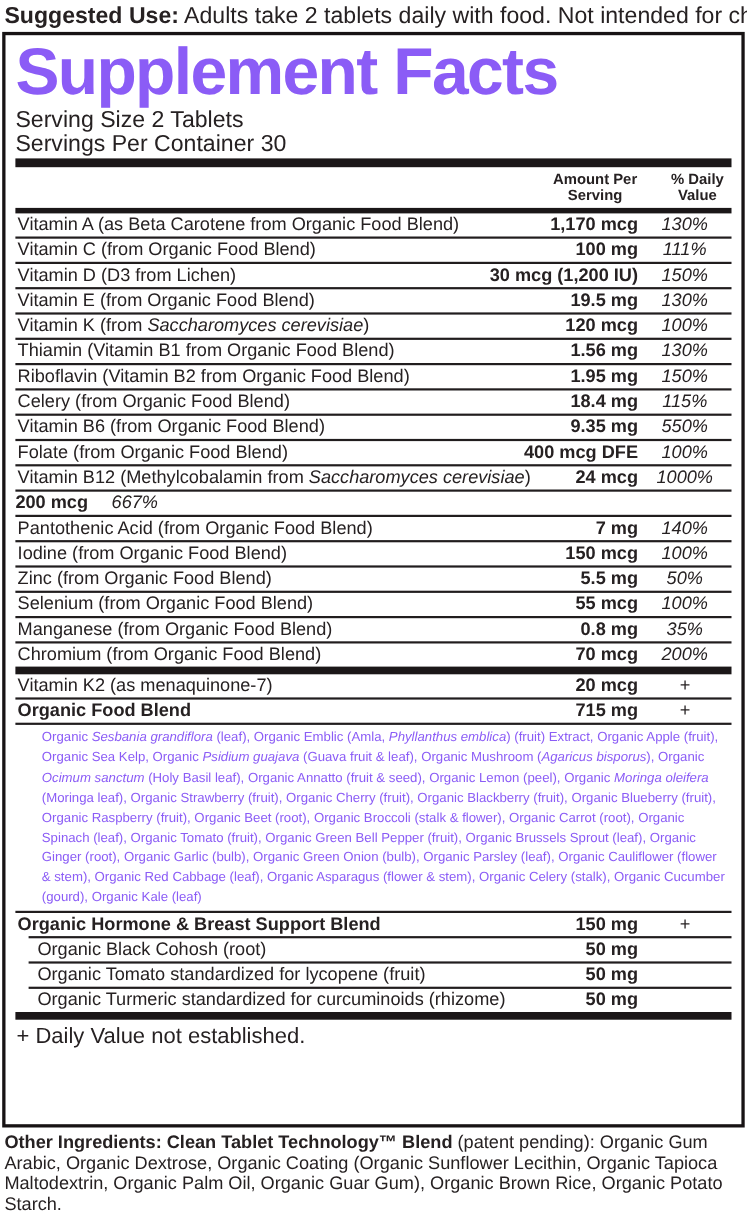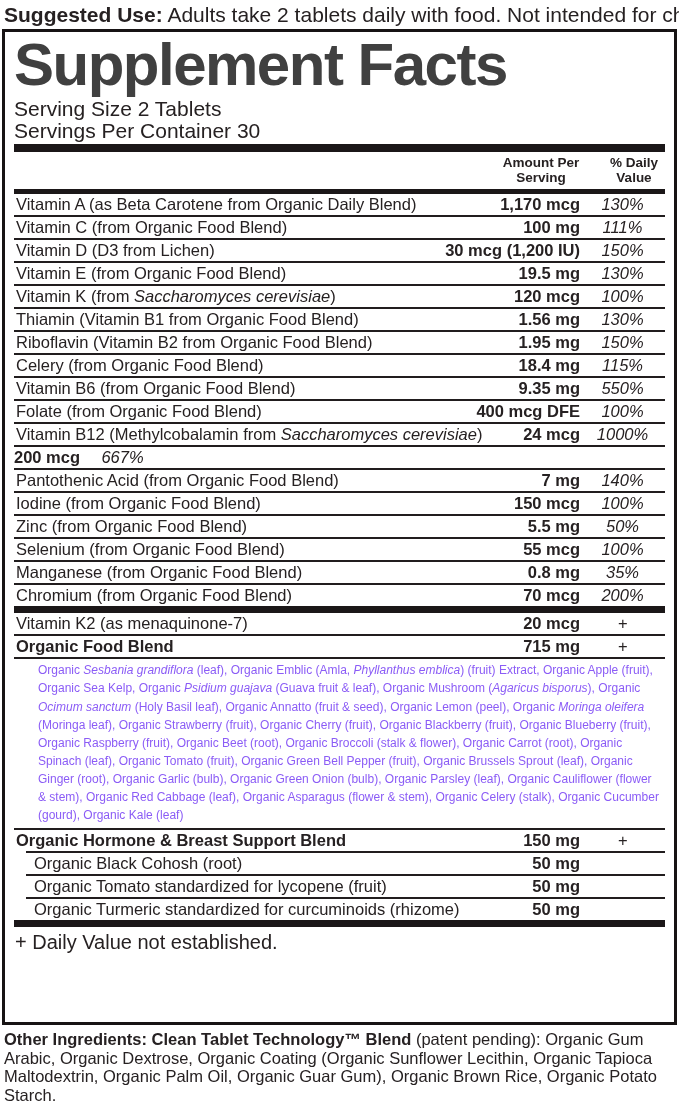--- a/index.html
+++ b/index.html
@@ -10,21 +10,21 @@
   }
   .suggested { padding:4px 8px 2px 4px; font-size:21px; line-height:21px; white-space:nowrap; }
   .suggested .lead { font-weight:bold; }
 
   .panel {
     margin:2px 2px 0 2px; width:675px; height:996px;
     border:3px solid #171314; padding:0 9px; background:#fff;
   }
   .title {
     font-size:60px; line-height:64px; font-weight:800; letter-spacing:-1.5px;
-    color:#404040; margin-top:1px; white-space:nowrap;
+    color:#8b5cf6; margin-top:1px; white-space:nowrap;
   }
   .serving { font-size:21px; line-height:18.5px; margin-top:3px; }
 
   .bar-thick  { height:8px;  background:#1b1718; margin-top:4px; }
   .bar-thick2 { height:7px;  background:#1b1718; }
   .bar-med    { height:5px;  background:#1b1718; }
 
   .hdr { display:flex; justify-content:flex-end; align-items:flex-end; padding:3px 0 4px 0; }
   .hdr span { font-weight:bold; font-size:13.5px; line-height:15px; text-align:center; white-space:pre-line; }
   .h-amt { width:100px; margin-right:12px; }
@@ -68,21 +68,21 @@
       <span class="h-amt">Amount Per
 Serving</span>
       <span class="h-dv">% Daily
 Value</span>
     </div>
 
     <div class="bar-med"></div>
 
     <div>
       <div class="row">
-        <span class="nm">Vitamin A (as Beta Carotene from Organic Daily Blend)</span>
+        <span class="nm">Vitamin A (as Beta Carotene from Organic Food Blend)</span>
         <span class="amt">1,170 mcg</span>
         <span class="dv">130%</span>
       </div>
       <div class="row rule-top">
         <span class="nm">Vitamin C (from Organic Food Blend)</span>
         <span class="amt">100 mg</span>
         <span class="dv">111%</span>
       </div>
       <div class="row rule-top">
         <span class="nm">Vitamin D (D3 from Lichen)</span>

